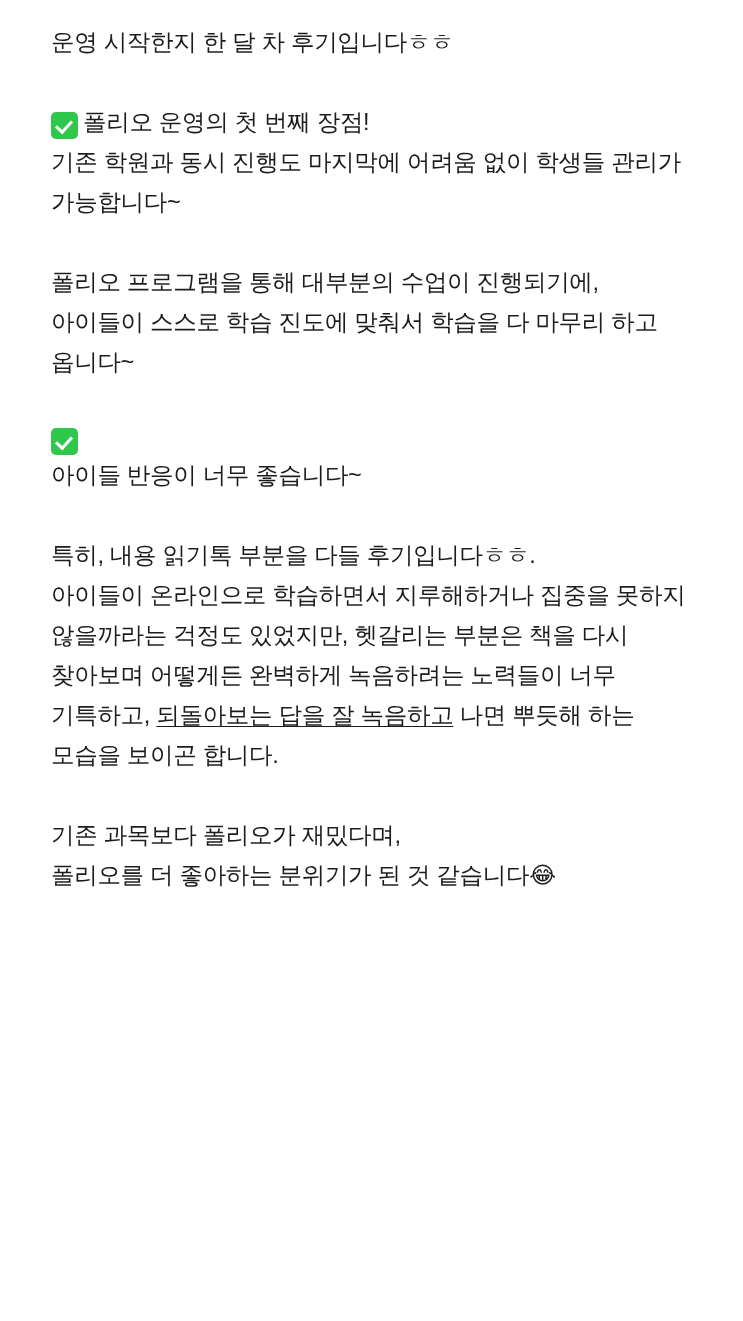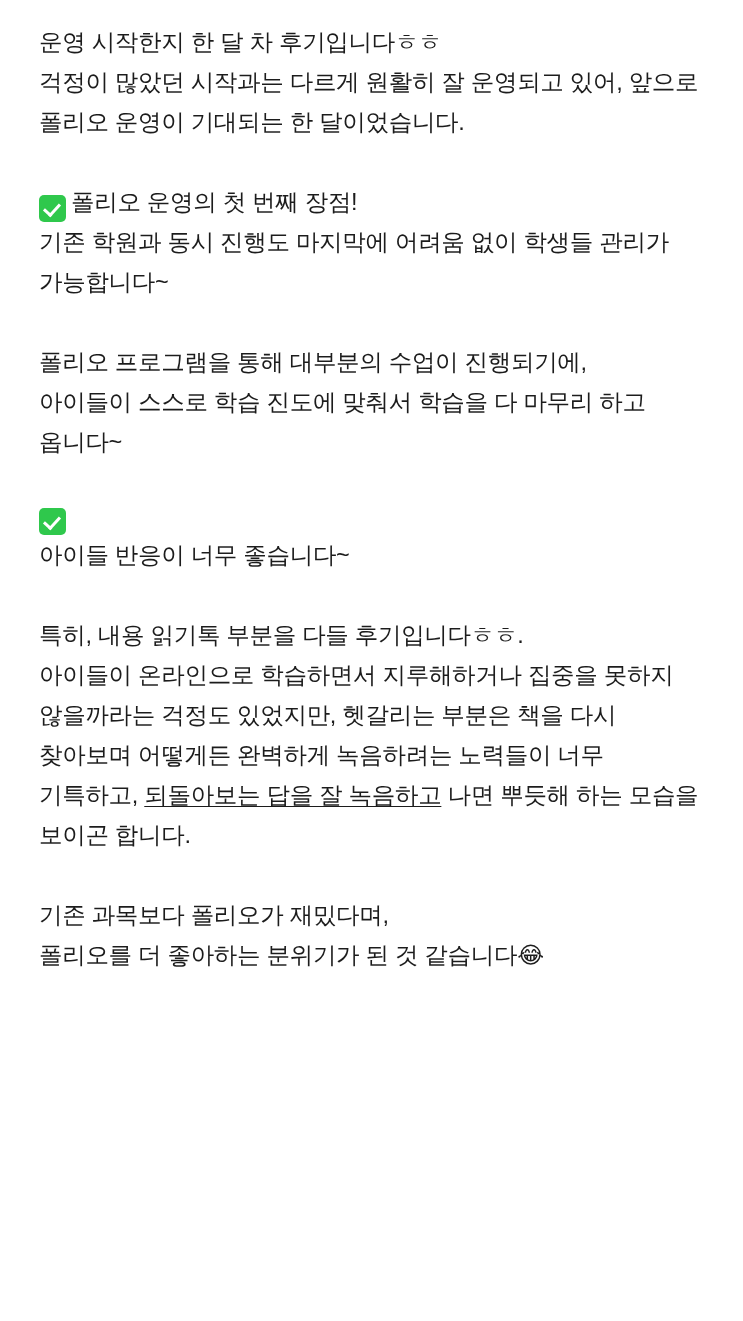--- a/index.html
+++ b/index.html
@@ -10,21 +10,21 @@
   body {
     width: 743px;
     min-height: 1321px;
     font-family: "Liberation Sans", "DejaVu Sans", sans-serif;
     color: #1a1a1a;
   }
   .page {
     width: 743px;
     min-height: 1321px;
     box-sizing: border-box;
-    padding: 22px 40px 20px 39px;
+    padding: 22px 40px 20px 51px;
     background: #ffffff;
   }
   .block {
     margin: 0;
   }
   .para {
     font-size: 23.5px;
     line-height: 40px;
     letter-spacing: -0.3px;
     color: #1c1c1c;
@@ -33,21 +33,21 @@
     white-space: normal;
   }
   .para.tight {
     margin: 0;
   }
   .spacer {
     height: 40px;
   }
   .check-line {
     display: flex;
-    align-items: flex-end;
+    align-items: center;
     gap: 0px;
   }
   .check-icon {
     display: inline-block;
     width: 27px;
     height: 27px;
     min-width: 27px;
     border-radius: 5px;
     background: #2fc84c;
     position: relative;
@@ -84,21 +84,20 @@
     display: inline;
   }
 </style>
 </head>
 <body>
 
 <div class="page">
 
   <div class="block">
     <p class="para tight">운영 시작한지 한 달 차 후기입니다ㅎㅎ</p>
-    <p class="para tight">걱정이 많았던 시작과는 다르게 원활히 잘 운영되고 있어, 앞으로 폴리오 운영이 기대되는 한 달이었습니다.</p>
   </div>
 
   <div class="spacer"></div>
 
   <div class="block">
     <div class="check-line">
       <span class="check-icon"></span>
       <span class="check-text">폴리오 운영의 첫 번째 장점!</span>
     </div>
     <p class="para tight">기존 학원과 동시 진행도 마지막에 어려움 없이 학생들 관리가 가능합니다~</p>

